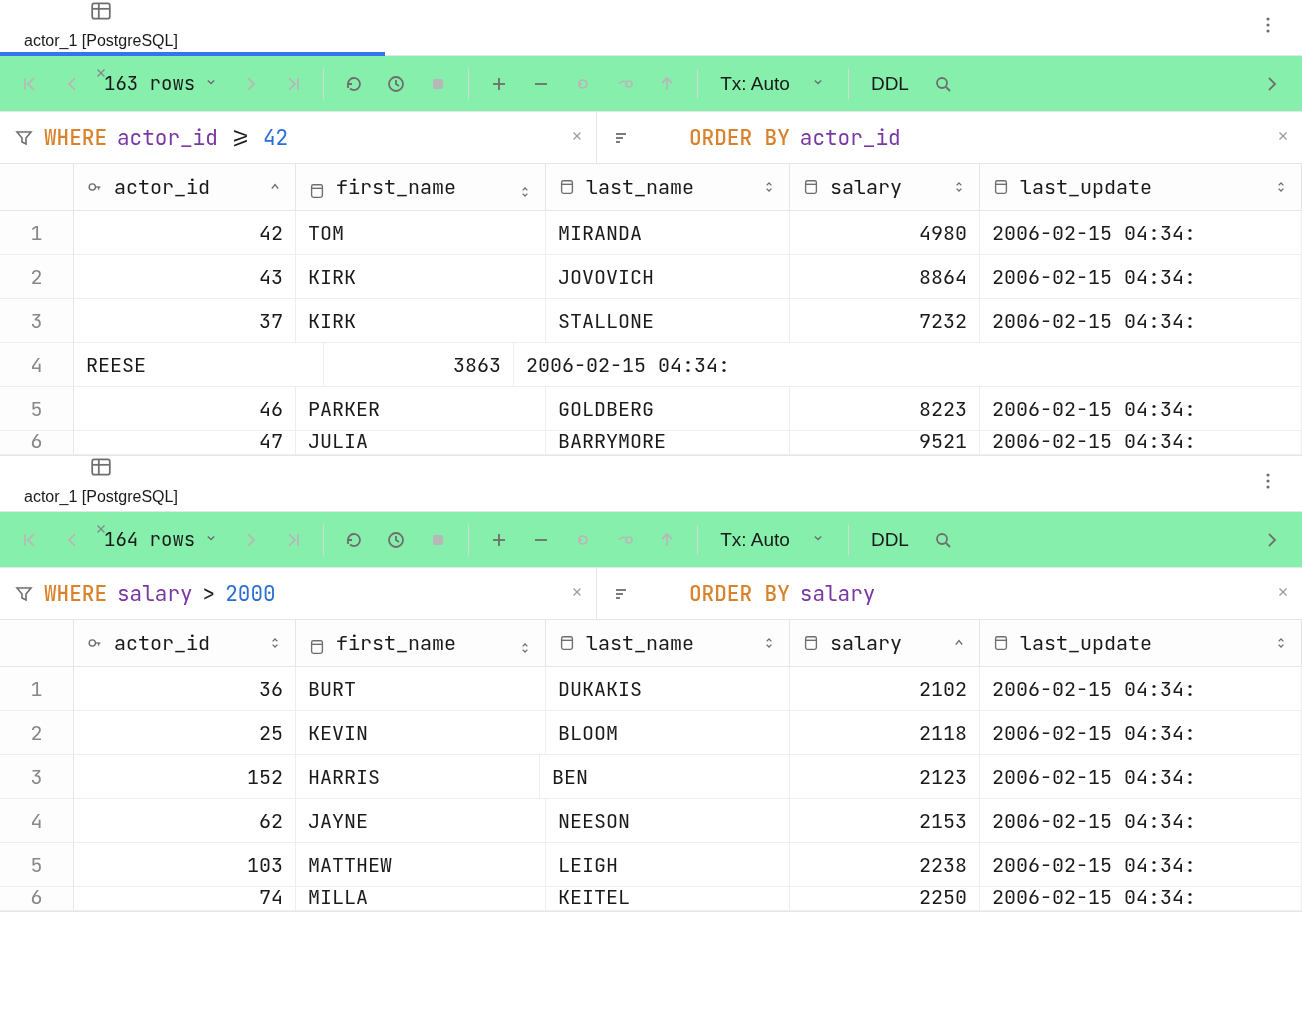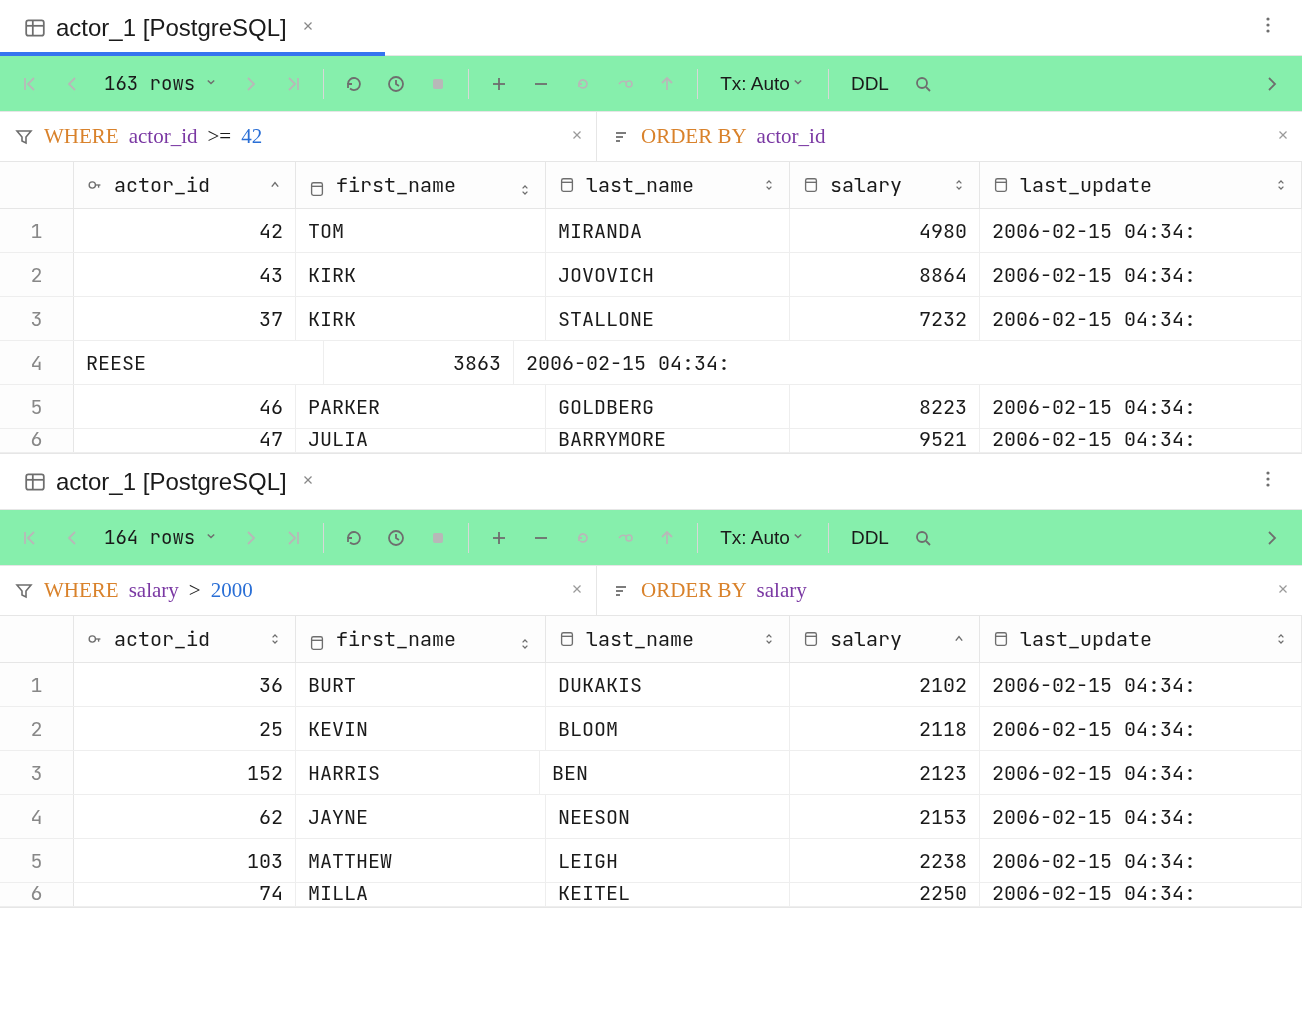--- a/index.html
+++ b/index.html
@@ -28,22 +28,23 @@
     left: 0; bottom: -1px;
     width: 385px; height: 4px;
     background: #3574F0;
   }
   .tab {
     display: flex;
     align-items: center;
     gap: 10px;
     padding: 0 14px;
     height: 100%;
-    font-size: 24px;
+    font-size: 16px;
     color: #1a1a1a;
+    flex-direction: column;
   }
   .tab-close {
     color: #888;
     font-size: 18px;
     padding: 4px;
     cursor: pointer;
   }
   .kebab {
     margin-left: auto;
     color: #6e6e6e;
@@ -72,43 +73,42 @@
   .tbtn.disabled { color: #b8b8b8; }
   .sep { width: 1px; height: 30px; background: #d8d8d8; margin: 0 6px; }
   .rows-label {
     display: flex; align-items: center; gap: 8px;
     font-size: 19px; color: #1a1a1a;
     padding: 0 8px;
     cursor: pointer;
   }
   .txlabel {
     font-size: 19px; color: #1a1a1a;
-    display: flex; align-items: center; gap: 0;
+    display: flex; align-items: center; gap: 20px;
     padding: 0 10px;
     cursor: pointer;
   }
   
   .query-row {
     display: flex;
     border-bottom: 1px solid #e6e6e6;
   }
   .query-cell {
     display: flex;
     align-items: center;
     gap: 10px;
     padding: 12px 14px;
     font-size: 21px;
     position: relative;
-    font-family: Liberation Serif, serif;
   }
   .query-cell.left { flex: 0 0 597px; border-right: 1px solid #e6e6e6; }
   .query-cell.right { flex: 1; }
   .qclose { position: absolute; right: 12px; color: #9a9a9a; cursor: pointer; font-size: 16px; }
   .kw-where { color: #d9822b; font-weight: 500; }
-  .kw-orderby { color: #d9822b; font-weight: 500; }
+  .kw-orderby { color: #d9822b; font-weight: 500; margin-left: 48px; }
   .kw-ident { color: #7a38a3; }
   .kw-op { color: #1a1a1a; }
   .kw-num { color: #2a6fd6; }
   
   .grid-header {
     display: flex;
     border-bottom: 1px solid #e6e6e6;
     background: #fdfdfd;
     font-size: 20px;
     color: #1a1a1a;

